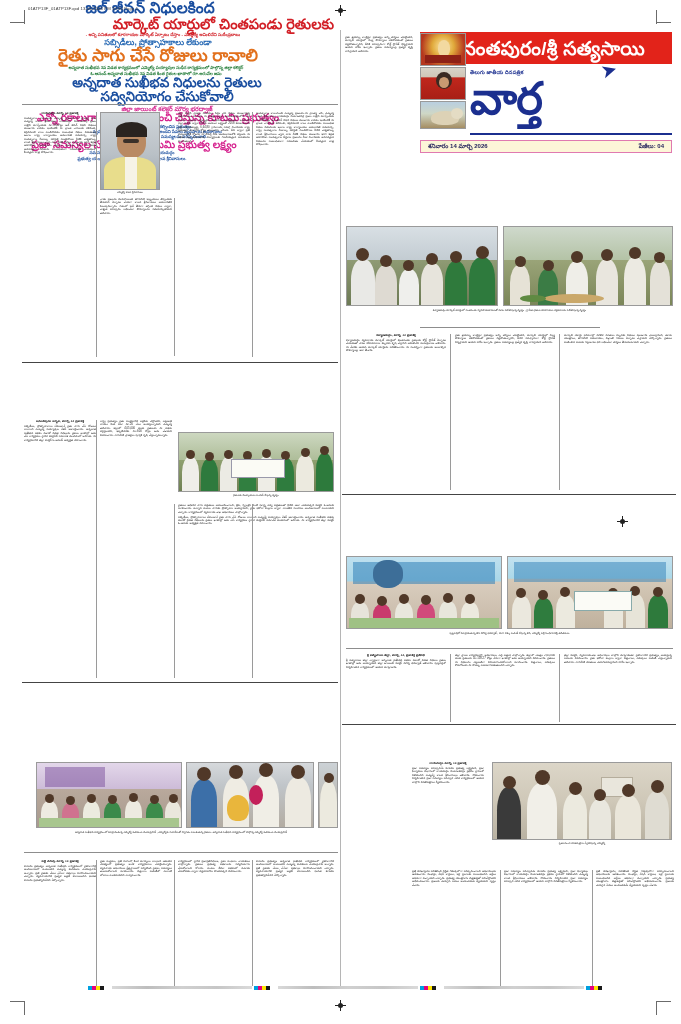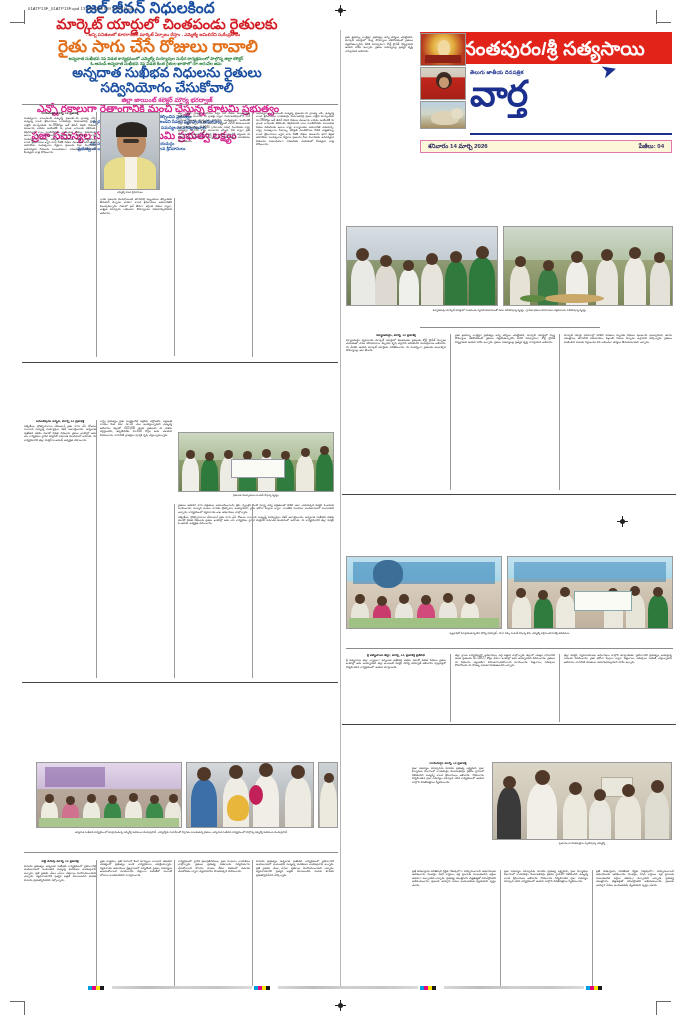--- a/index.html
+++ b/index.html
@@ -23,35 +23,35 @@
   .col{position:absolute;overflow:hidden;}
   .bodytext{font-size:2.75px;line-height:3.45px;color:#2a2a2a;
       text-align:justify;letter-spacing:.02px;word-spacing:.3px;}
   .bodytext p{margin:0 0 1.2px 0;}
   .dateline{font-weight:bold;font-size:3.1px;color:#111;text-align:center;
       display:block;margin-bottom:1.4px;}
 
   
   .hl{text-align:center;font-weight:bold;line-height:1.08;}
   .hl-blue{color:#1b4fa0;}
-  .hl-red{color:#d21f26;}
+  .hl-red{color:#d21f26;text-align:right;}
   .hl-green{color:#1f7a35;}
   .hl-orange{color:#e2711d;}
   .hl-magenta{color:#d6248f;}
   .kicker{text-align:center;font-weight:bold;color:#2a6bb5;line-height:1.15;}
   .subhead{text-align:center;font-weight:bold;line-height:1.2;}
 
   
   .masthead{position:absolute;}
   .mast-banner{position:absolute;background:#e2231a;display:flex;
       align-items:center;justify-content:center;}
   .mast-banner span{color:#fff;font-weight:bold;font-size:19px;
       letter-spacing:.3px;line-height:1;}
   .mast-logo{position:absolute;color:#1b2f8f;font-weight:bold;
-      font-size:36px;line-height:1;letter-spacing:-1px;}
+      font-size:45px;line-height:1;letter-spacing:-1px;}
   .mast-tag{position:absolute;color:#1b2f8f;font-weight:bold;font-size:5.2px;
       letter-spacing:.2px;}
   .mast-rule{position:absolute;background:#1b2f8f;}
   .datebar{position:absolute;background:#fdf6d8;border:1px solid #e07ab0;
       display:flex;align-items:center;justify-content:space-between;
       padding:0 7px;box-sizing:border-box;}
   .datebar span{font-size:6px;font-weight:bold;color:#23235c;}
 
   .swoosh{position:absolute;color:#1b2f8f;font-size:17px;line-height:1;
       transform:rotate(-16deg);font-weight:bold;}
@@ -227,20 +227,21 @@
     <p>రైతు శ్రేయస్సు కాంక్షిస్తూ ప్రభుత్వం అన్ని చర్యలు చేపట్టిందని, మార్కెట్ యార్డులో నిల్వ సౌకర్యాలు లేకపోవడంతో రైతులు నష్టపోతున్నారని, దీనికి పరిష్కారంగా కోల్డ్ స్టోరేజ్ నిర్మిస్తామని ఆయన హామీ ఇచ్చారు. రైతుల సమస్యలపై ప్రత్యేక దృష్టి సారిస్తామని తెలిపారు.</p>
   </div>
   <div class="col bodytext" style="left:564px;top:334px;width:108px;height:156px;">
     <p>మార్కెట్ యార్డు పరిసరాల్లో మౌలిక వసతుల కల్పనకు నిధులు మంజూరు చేయిస్తామని, తూకం యంత్రాలు, తాగునీటి సదుపాయం, విశ్రాంతి గదులు ఏర్పాటు చేస్తామని పేర్కొన్నారు. రైతులు పండించిన పంటకు గిట్టుబాటు ధర లభించేలా చర్యలు తీసుకుంటామని చెప్పారు.</p>
   </div>
   <div class="vrule" style="left:450px;top:334px;height:156px;"></div>
   <div class="vrule" style="left:559px;top:334px;height:156px;"></div>
 
   <div class="hrule" style="left:342px;top:494px;width:334px;height:1.2px;background:#444;"></div>
 
+  <div class="kicker hl-green" style="left:22px;top:367px;width:316px;font-size:8.2px;">సబ్సిడీలు, ప్రోత్సాహకాలు లేకుండా</div>
   <div class="hl hl-orange" style="left:22px;top:379px;width:316px;font-size:17px;">రైతు సాగు చేసే రోజులు రావాలి</div>
   <div class="subhead hl-green" style="left:24px;top:400px;width:312px;font-size:4.3px;">అన్నదాత సుఖీభవ 3వ విడత కార్యక్రమంలో ఎమ్మెల్యే పయ్యావుల సుధీర.కార్యక్రమంలో పాల్గొన్న జిల్లా కలెక్టర్</div>
   <div class="subhead hl-green" style="left:24px;top:407px;width:312px;font-size:4.3px;">ఓ.ఆనంద్.అన్నదాత సుఖీభవ 3వ విడత కింత రైతుల ఖాతాలో రూ.ఆరువేల జమ</div>
 
   <div class="col bodytext" style="left:24px;top:420px;width:72px;height:258px;">
     <b class="dateline">అనంతపురం అర్బన్, మార్చి 13 ప్రజాశక్తి</b>
     <p>సబ్సిడీలు, ప్రోత్సాహకాలు లేకుండానే రైతు సాగు చేసే రోజులు రావాలని ఎమ్మెల్యే పయ్యావుల కేశవ్ ఆకాంక్షించారు. అన్నదాత సుఖీభవ పథకం మూడో విడత నిధులను రైతుల ఖాతాల్లో జమ చేసే కార్యక్రమం స్థానిక కలెక్టరేట్ సమావేశ మందిరంలో జరిగింది. ఈ కార్యక్రమానికి జిల్లా కలెక్టర్ ఓ.ఆనంద్ అధ్యక్షత వహించారు.</p>
   </div>
   <div class="col bodytext" style="left:100px;top:420px;width:72px;height:258px;">
     <p>రాష్ట్ర ప్రభుత్వం రైతు సంక్షేమానికి పెద్దపీట వేస్తోందని, పెట్టుబడి సాయం కింద ఏటా రూ.20 వేలు అందిస్తున్నామని ఎమ్మెల్యే తెలిపారు. జిల్లాలో 4,05,000 మంది రైతులకు ఈ పథకం వర్తిస్తుందని, ఇప్పటివరకు రూ.600 కోట్లు జమ చేశామని వివరించారు. సాగునీటి ప్రాజెక్టుల పూర్తికి కృషి చేస్తున్నామన్నారు.</p>

